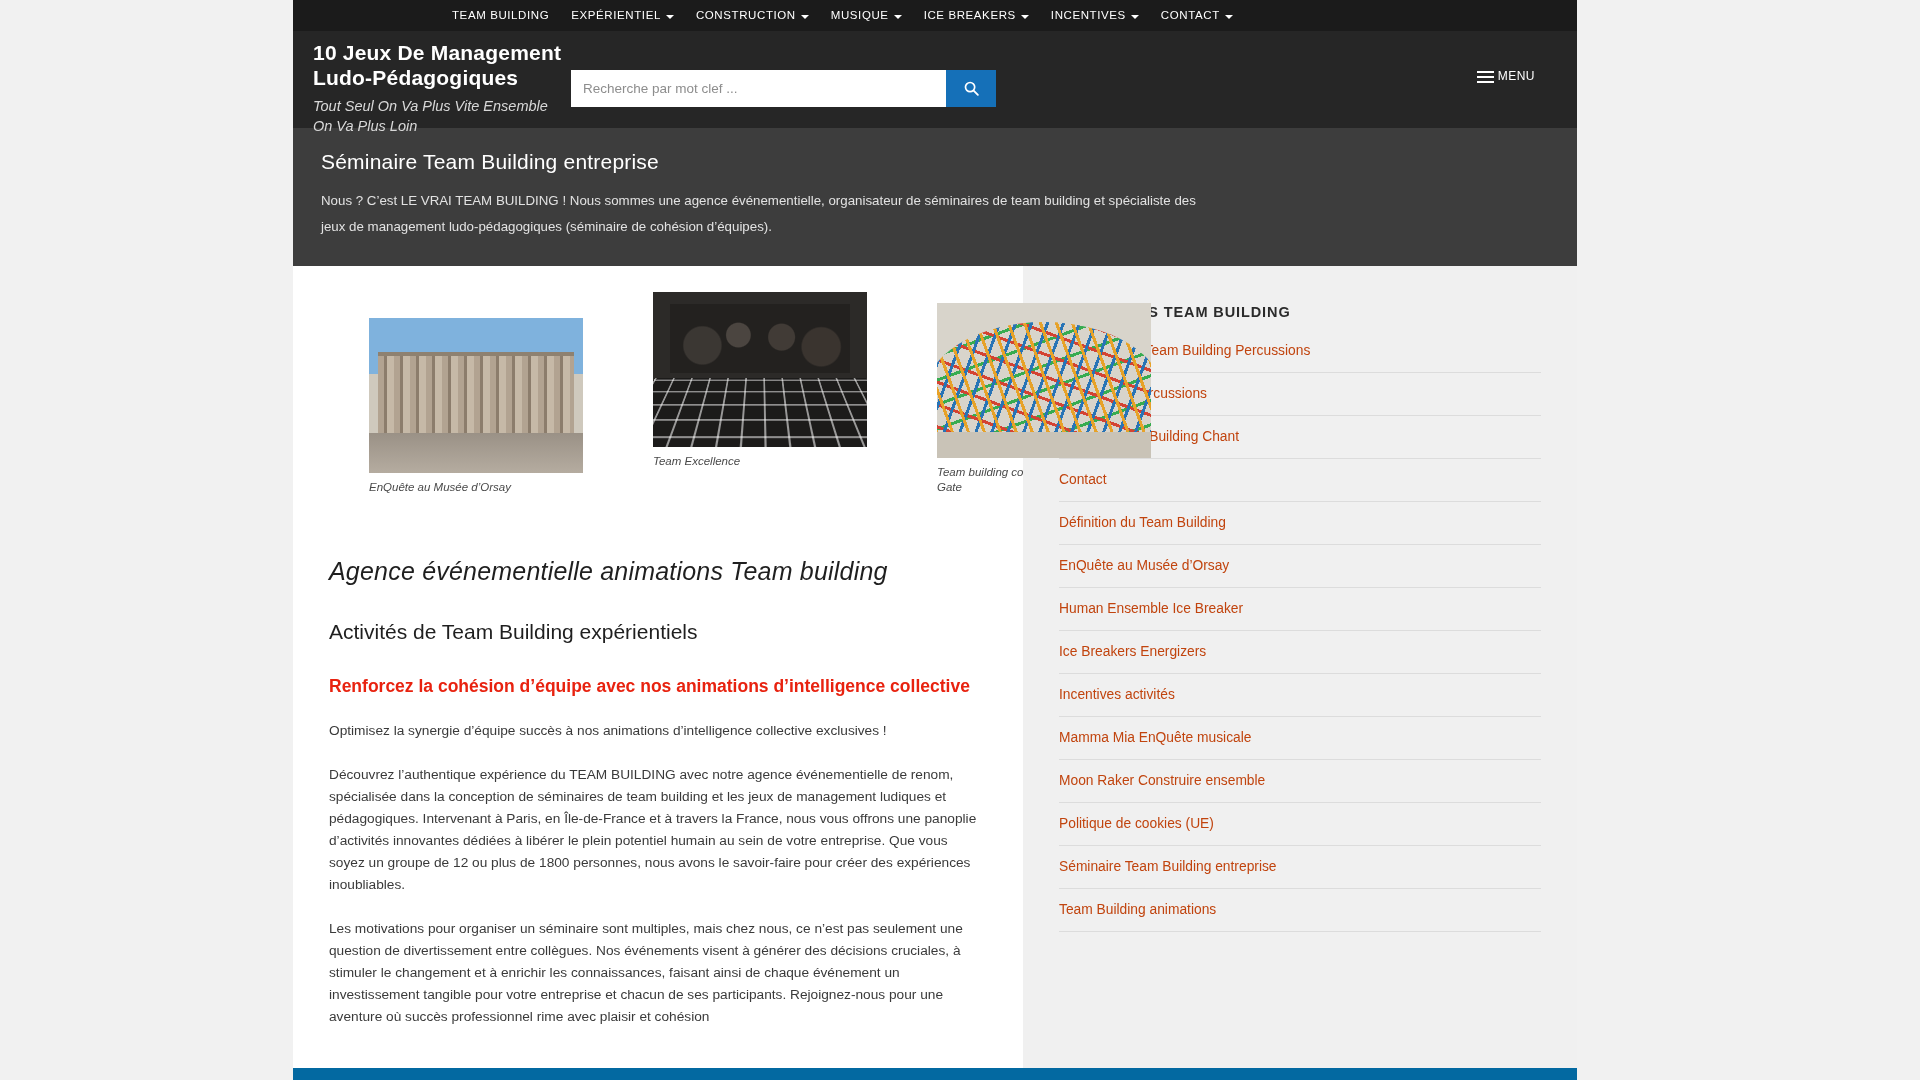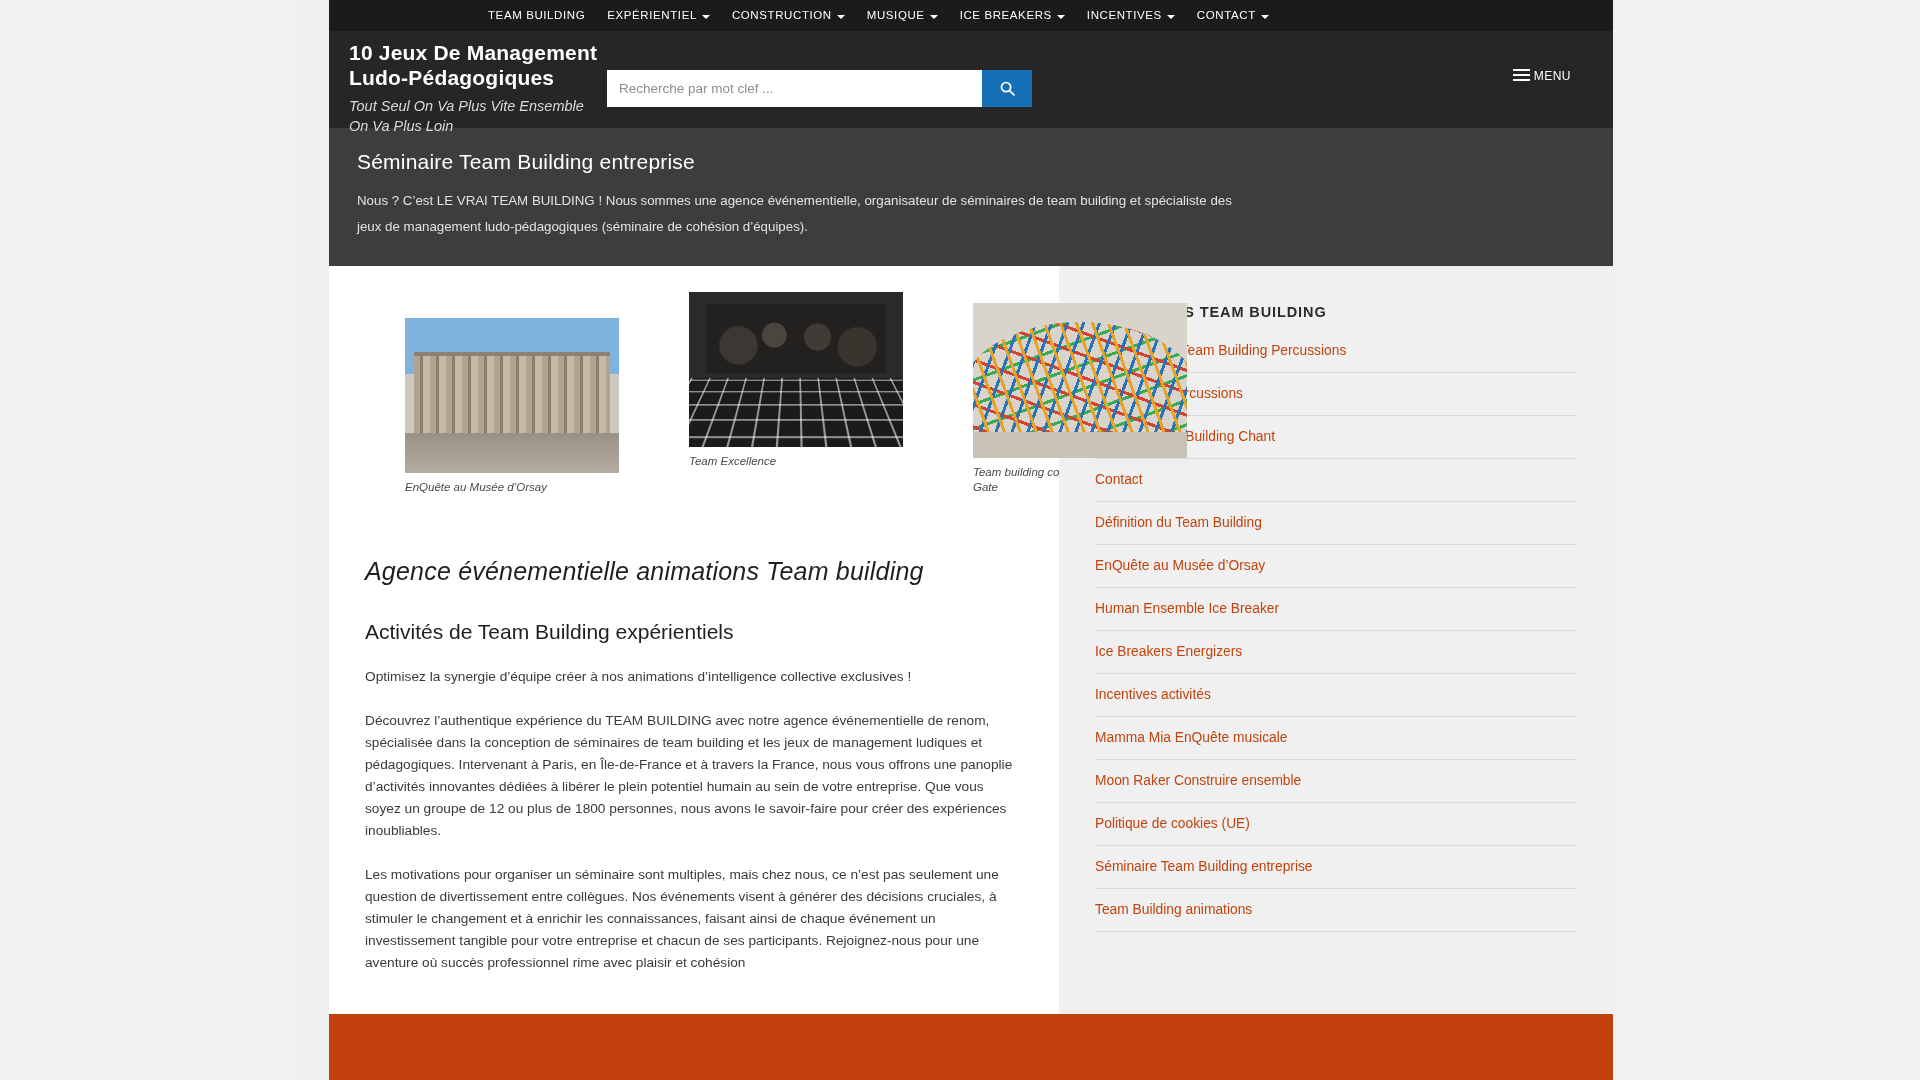--- a/index.html
+++ b/index.html
@@ -21,22 +21,21 @@
     background: #f1f1f1;
   }
   .gutter-left { left: 0; width: 293px; }
   .gutter-right { right: 0; width: 343px; }
 
   .site {
     position: absolute;
     left: 293px; top: 0;
     width: 1284px;
     min-height: 1080px;
-    background: #c2410c;
-    margin-left: 36px;
+    background: #0369a1;
   }
 
   
   .topnav {
     height: 31px;
     background: #1b1b1b;
     display: flex;
     align-items: center;
     padding-left: 148px;
   }
@@ -112,21 +111,21 @@
     border: none;
     cursor: pointer;
     display: flex;
     align-items: center;
     justify-content: center;
   }
   .menu-toggle {
     position: absolute;
     right: 42px; top: 38px;
     display: flex;
-    align-items: flex-start;
+    align-items: flex-end;
     gap: 4px;
     cursor: pointer;
   }
   .burger { display: flex; flex-direction: column; gap: 3px; }
   .burger span {
     display: block; width: 17px; height: 2px; background: #ffffff;
   }
   .menu-label {
     color: #ffffff;
     font-size: 12px;
@@ -399,22 +398,23 @@
           <figure class="gal-item three">
             <div class="gal-img">
               <div class="photo3"></div>
             </div>
             <figcaption class="gal-cap">Team building construction Golden Gate</figcaption>
           </figure>
         </div>
 
         <h2 class="main-title">Agence événementielle animations Team building</h2>
         <h3 class="sub-title">Activités de Team Building expérientiels</h3>
-
-        <p class="body-text">Optimisez la synergie d’équipe créer à nos animations d’intelligence collective exclusives !</p>
+        <h4 class="red-title">Renforcez la cohésion d’équipe avec nos animations d’intelligence collective</h4>
+
+        <p class="body-text">Optimisez la synergie d’équipe succès à nos animations d’intelligence collective exclusives !</p>
         <p class="body-text">Découvrez l’authentique expérience du TEAM BUILDING avec notre agence événementielle de renom, spécialisée dans la conception de séminaires de team building et les jeux de management ludiques et pédagogiques. Intervenant à Paris, en Île-de-France et à travers la France, nous vous offrons une panoplie d’activités innovantes dédiées à libérer le plein potentiel humain au sein de votre entreprise. Que vous soyez un groupe de 12 ou plus de 1800 personnes, nous avons le savoir-faire pour créer des expériences inoubliables.</p>
         <p class="body-text">Les motivations pour organiser un séminaire sont multiples, mais chez nous, ce n’est pas seulement une question de divertissement entre collègues. Nos événements visent à générer des décisions cruciales, à stimuler le changement et à enrichir les connaissances, faisant ainsi de chaque événement un investissement tangible pour votre entreprise et chacun de ses participants. Rejoignez-nous pour une aventure où succès professionnel rime avec plaisir et cohésion</p>
       </main>
 
       <aside class="sidebar">
         <h3>ANIMATIONS TEAM BUILDING</h3>
         <a class="side-link">Body &amp; Voice Team Building Percussions</a>
         <a class="side-link">Can Danse Percussions</a>
         <a class="side-link">Cantare Team Building Chant</a>
         <a class="side-link">Contact</a>

